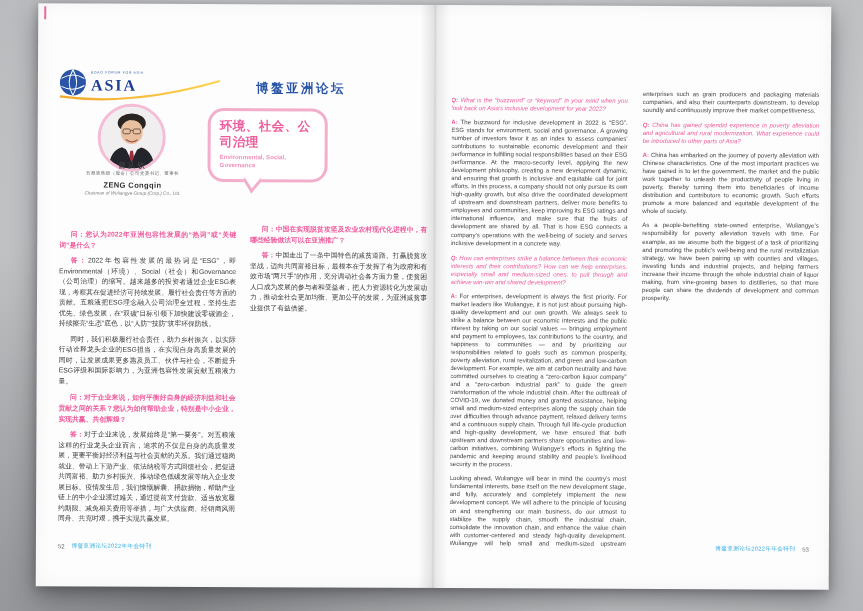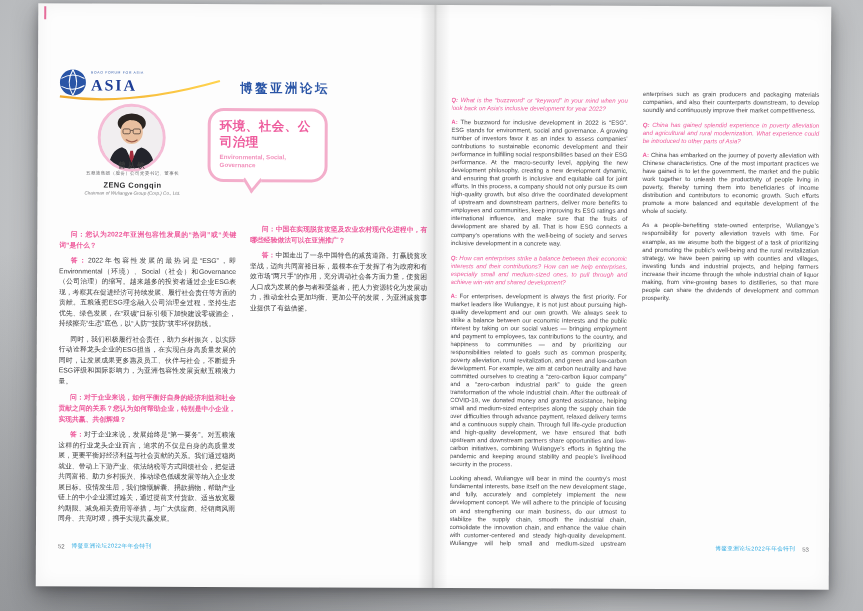--- a/index.html
+++ b/index.html
@@ -22,21 +22,21 @@
   .page{position:absolute;top:0;height:100%;width:50%;}
   .page.left{left:0;}
   .page.right{right:0;}
   .gutter{
     position:absolute;top:0;left:calc(50% - 15px);width:30px;height:100%;pointer-events:none;
     background:linear-gradient(90deg,rgba(0,0,0,0) 0%,rgba(0,0,0,0.10) 45%,rgba(0,0,0,0.16) 50%,rgba(0,0,0,0.08) 58%,rgba(0,0,0,0) 100%);
   }
 
   
   .logo-row{position:absolute;left:20px;top:60px;display:flex;align-items:flex-end;}
-  .logo-cn{font-size:12.5px;font-weight:bold;color:#2a55a6;letter-spacing:2.5px;margin-left:12px;padding-bottom:5px;white-space:nowrap;}
+  .logo-cn{font-size:12.5px;font-weight:bold;color:#2a55a6;letter-spacing:2.5px;margin-left:28px;padding-bottom:5px;white-space:nowrap;}
 
   
   .portrait{
     position:absolute;left:60px;top:100px;width:62px;height:62px;border-radius:50%;
     border:3px solid #f5bcd6;overflow:hidden;background:#f1f0f2;
   }
   .portrait svg{display:block;}
 
   .speaker-block{position:absolute;left:8px;top:157px;width:174px;text-align:center;line-height:1.25;}
   .speaker-name-cn{font-size:7.5px;font-weight:bold;color:#3a3a3c;letter-spacing:2px;}

